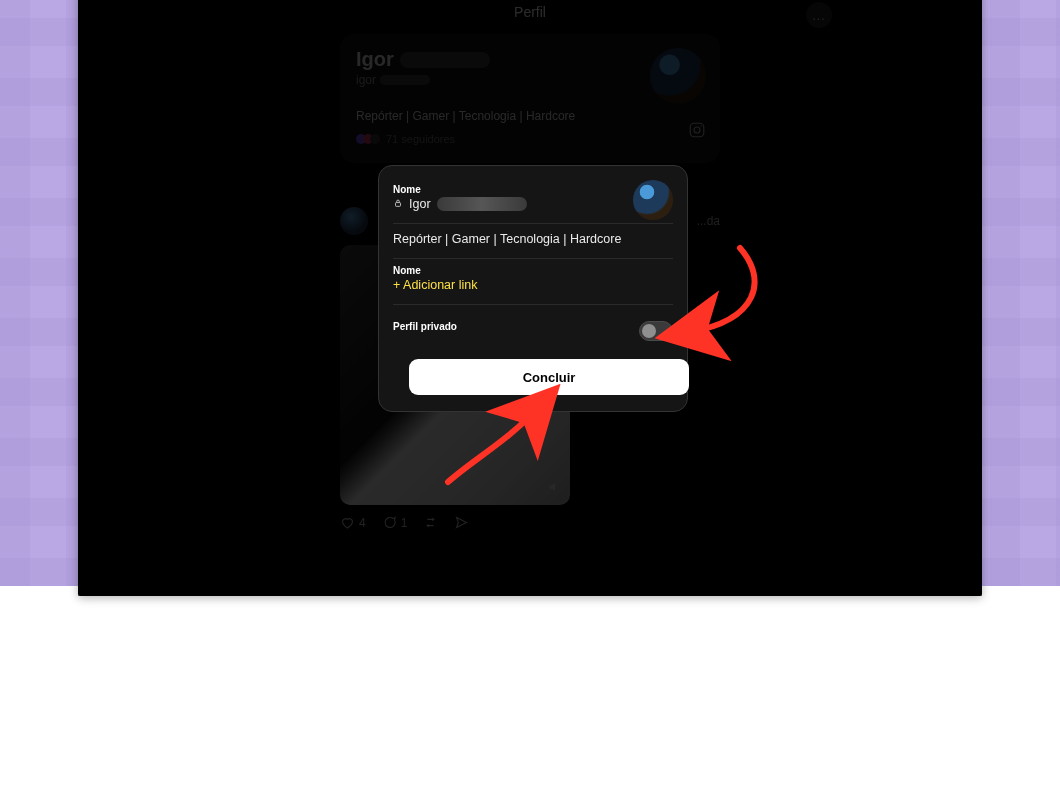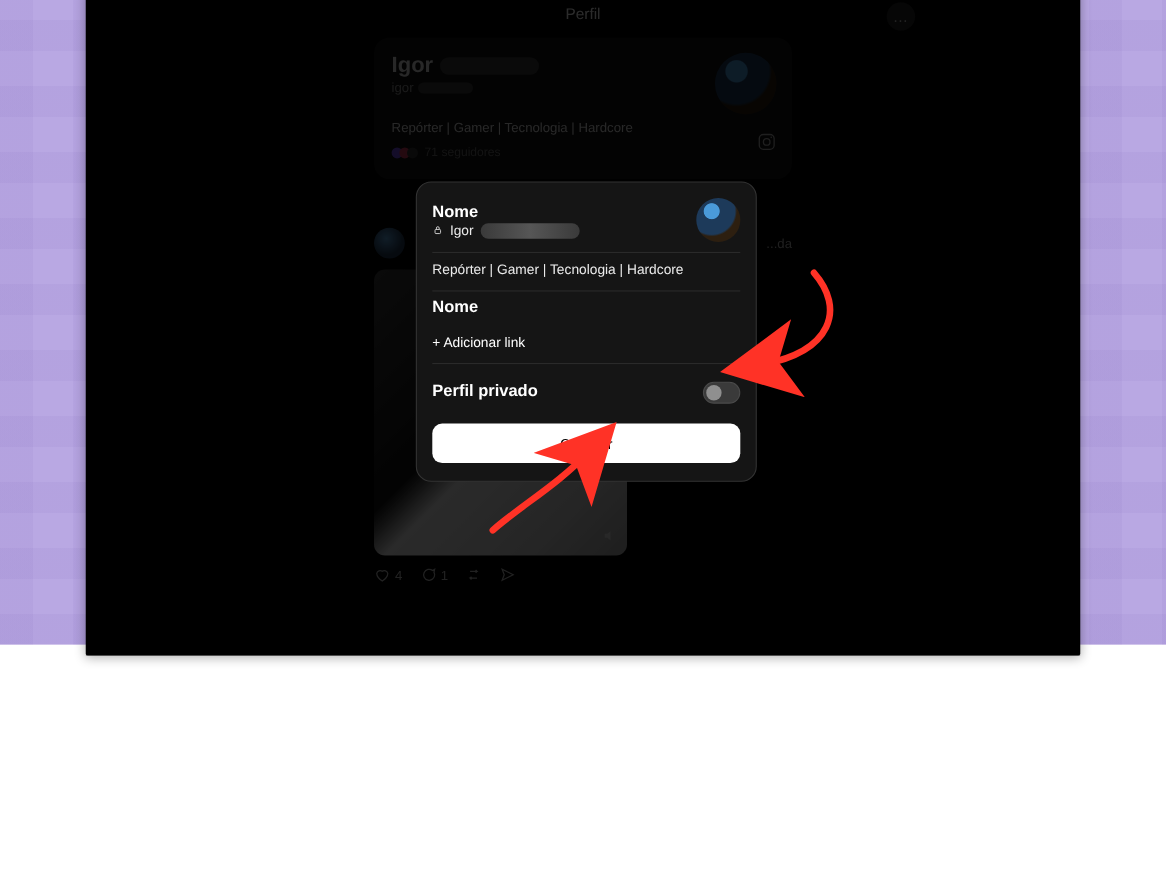--- a/index.html
+++ b/index.html
@@ -49,32 +49,32 @@
   .post-actions .grp{display:flex;align-items:center;gap:4px;}
 
   
   .dim-overlay{position:absolute;inset:0;background:rgba(0,0,0,.35);} 
   .modal{
     position:absolute;left:300px;top:175px;width:310px;background:#151515;border:1px solid #333;border-radius:14px;
     padding:12px 14px 16px;z-index:10;
   }
   .mrow{border-bottom:1px solid #2a2a2a;padding:6px 0 12px;}
   .mrow:last-of-type{border-bottom:none;}
-  .mlbl{font-size:15px;font-weight:600;color:#fff;}
+  .mlbl{font-size:10px;font-weight:600;color:#fff;}
   .mval{font-size:12.5px;color:#eaeaea;margin-top:2px;display:flex;align-items:center;gap:6px;}
   .lock{font-size:10px;color:#d9d9d9;}
   .name-smudge{display:inline-block;width:90px;height:14px;border-radius:9px;background:#3a3a3a;background:linear-gradient(90deg,#3a3a3a,#565656,#3a3a3a);}
-  .mplace{font-size:12.5px;color:#ffffff;margin-top:16px;}
+  .mplace{font-size:12.5px;color:#fde047;margin-top:2px;}
   .modal-avatar{position:absolute;right:14px;top:14px;width:40px;height:40px;border-radius:50%;
     background:radial-gradient(circle at 35% 30%,#4a9ad9 0 18%,#1d3a5a 20% 55%,#2d1f10 60% 100%);}
   .toggle-row{display:flex;justify-content:space-between;padding:16px 0 4px;}
   .toggle-row .mlbl{font-weight:600;}
   .toggle{width:34px;height:20px;border-radius:12px;background:#3a3a3a;border:1px solid #4a4a4a;position:relative;}
   .toggle .knob{position:absolute;left:2px;top:2px;width:14px;height:14px;border-radius:50%;background:#8f8f8f;}
-  .btn-done{width:100%;margin-top:14px;height:36px;border-radius:9px;background:#fff;border:none;font-size:13px;font-weight:400;color:#000;cursor:pointer;}
+  .btn-done{width:100%;margin-top:14px;height:36px;border-radius:9px;background:#fff;border:none;font-size:13px;font-weight:700;color:#000;cursor:pointer;margin-left:16px;}
 
   
   .arrows{position:absolute;inset:0;pointer-events:none;z-index:20;}
 </style>
 </head>
 <body>
 
 <div class="outer">
   <div class="shot">
 

